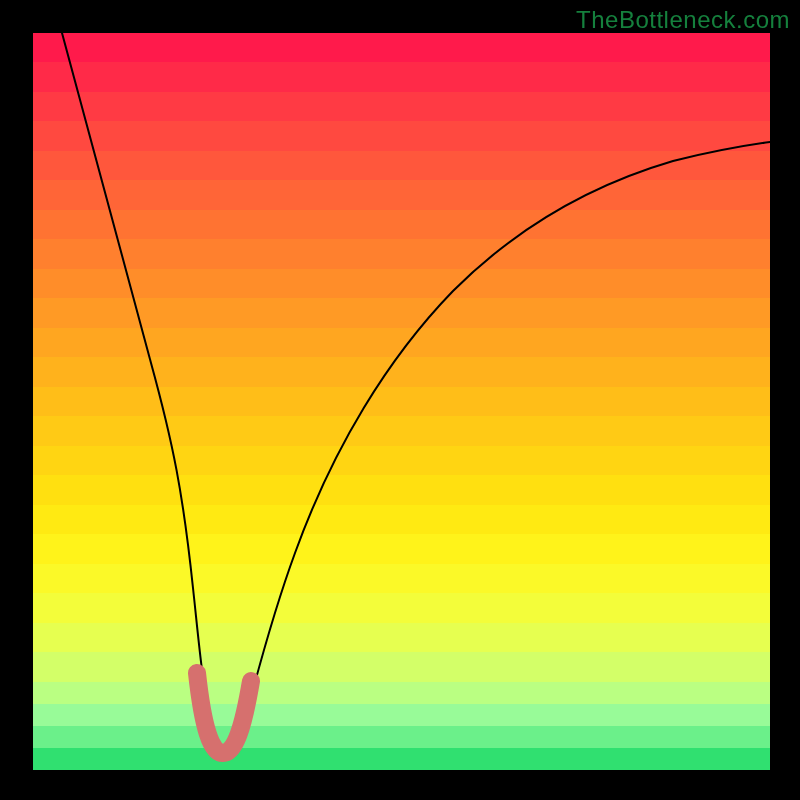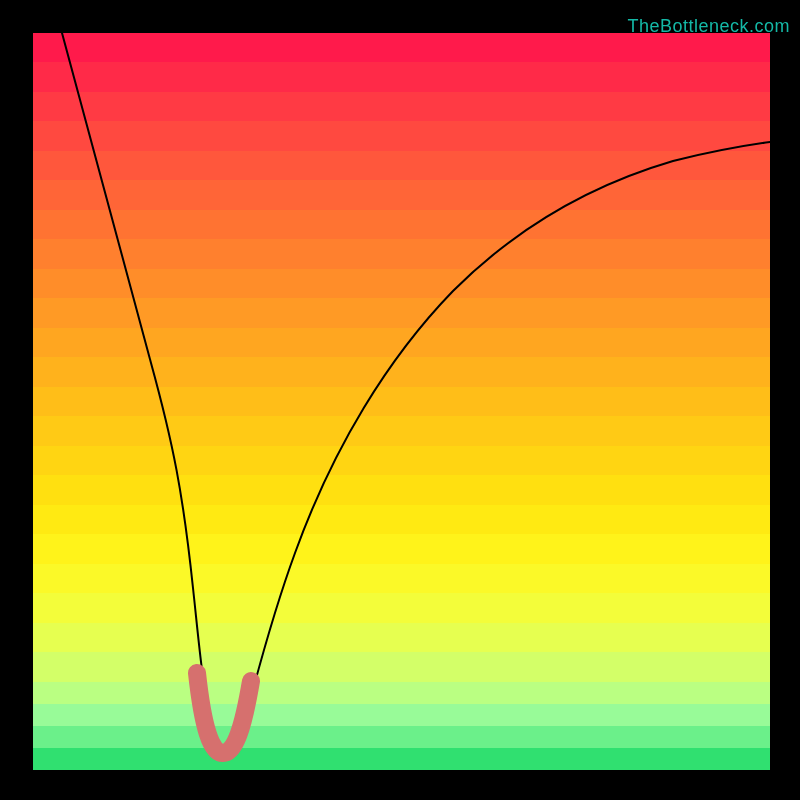--- a/index.html
+++ b/index.html
@@ -69,24 +69,24 @@
   }
   .trough {
     fill: none;
     stroke: #d6706e;
     stroke-width: 18;
     stroke-linecap: round;
     stroke-linejoin: round;
   }
   .watermark {
     position: absolute;
-    top: 16px;
+    top: 6px;
     right: 10px;
-    color: #14b8a6;
-    font-size: 18px;
+    color: #15803d;
+    font-size: 24px;
     letter-spacing: 0.5px;
     user-select: none;
   }
 </style>
 </head>
 <body>
 
 <div class="outer">
   <div class="watermark">TheBottleneck.com</div>
 

